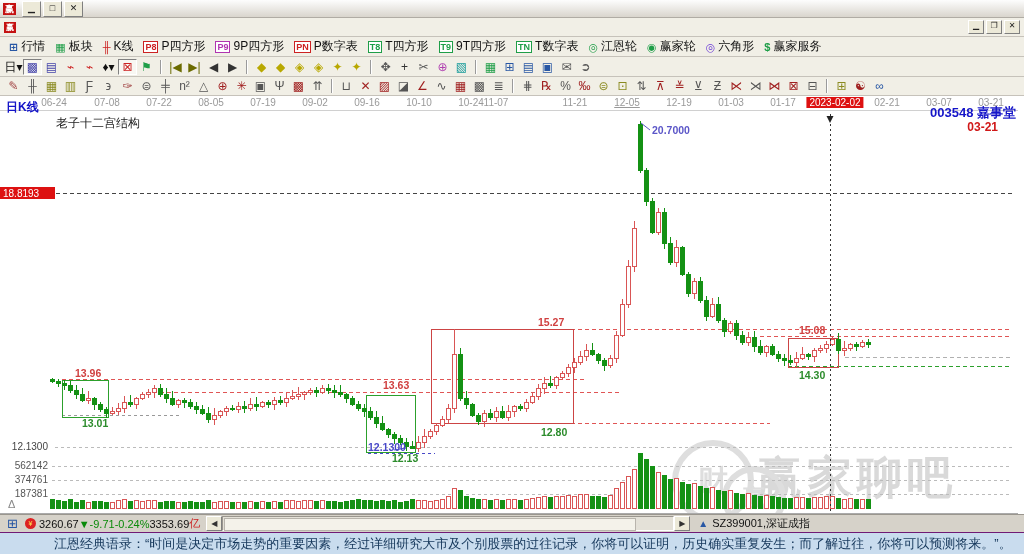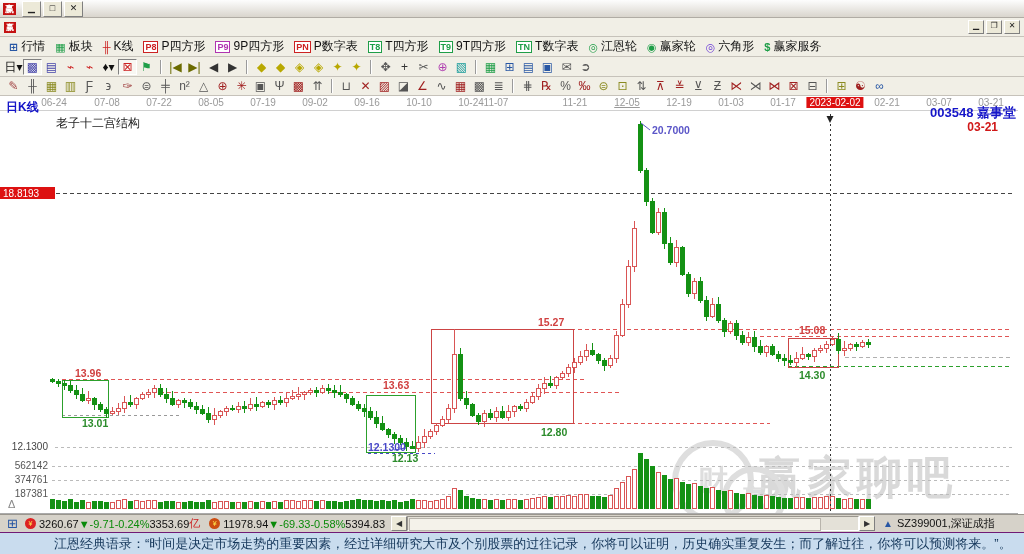--- a/index.html
+++ b/index.html
@@ -719,27 +719,20 @@
   <div class="statusbar">
     <span class="sb-icon-grid">⊞</span>
     <span class="sb-group">
       <span class="idx-dot" style="background:#dd2222;">¥</span>
       <span>3260.67</span>
       <span class="neg">▼-9.71</span>
       <span class="neg">-0.24%</span>
       <span>3353.69</span>
         <span class="unit-red">亿</span>
     </span>
-    <span class="sb-group">
-      <span class="idx-dot" style="background:#cc4d12;">¥</span>
-      <span>11978.94</span>
-      <span class="neg">▼-69.33</span>
-      <span class="neg">-0.58%</span>
-      <span>5394.83</span>
-    </span>
     <span class="sb-scroll">
       <span class="sb-arrow">◀</span>
       <span class="sb-track">
           <span class="sb-thumb"></span>
         </span>
       <span class="sb-arrow">▶</span>
     </span>
     <span class="sb-right">
       <span class="person">▲</span>
       <span>SZ399001,深证成指</span>

